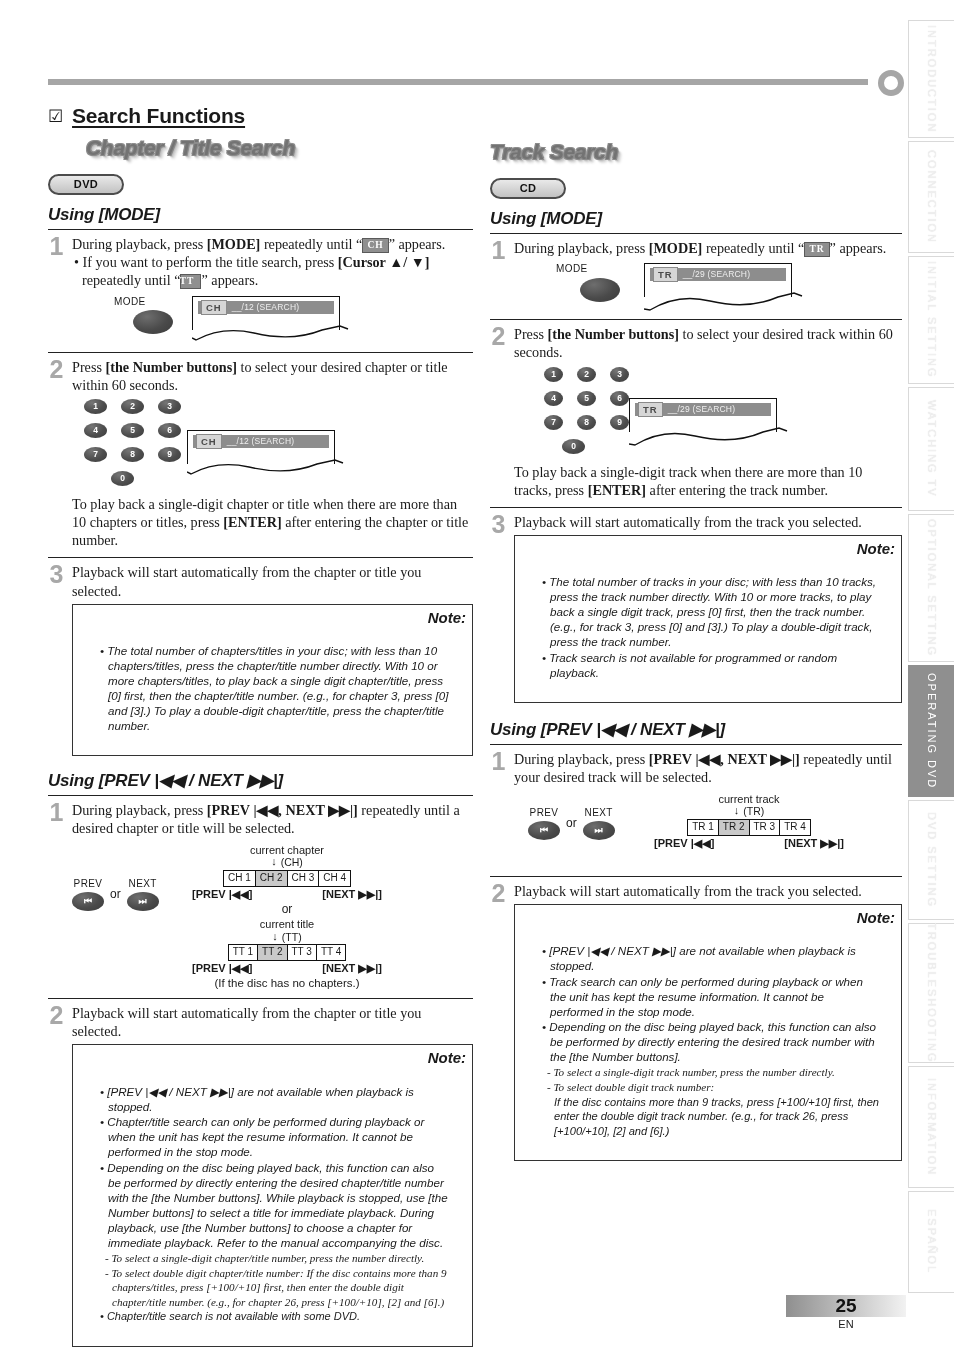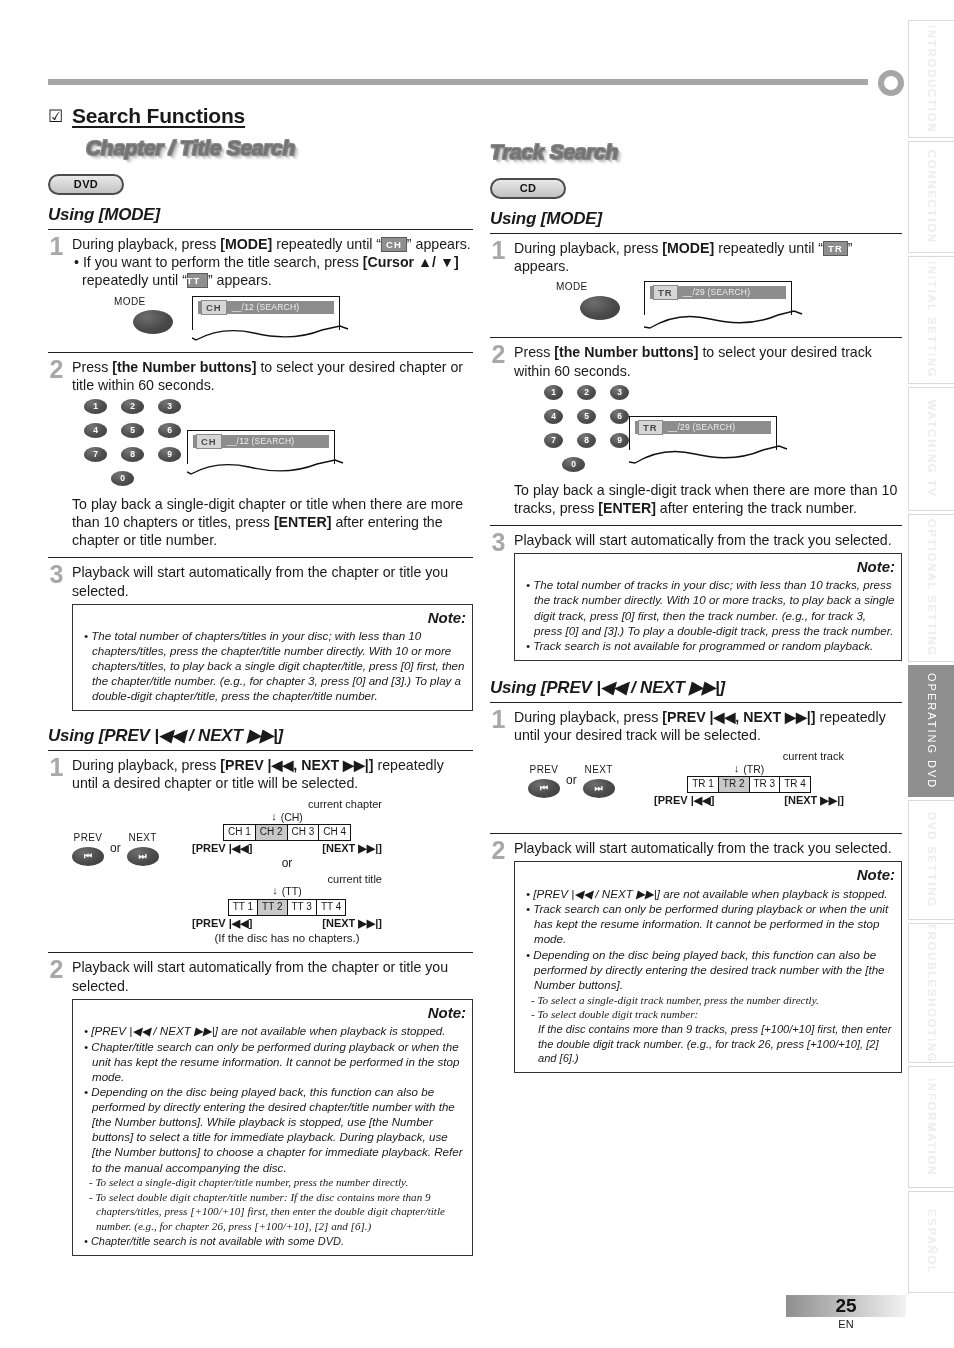--- a/index.html
+++ b/index.html
@@ -73,21 +73,21 @@
   }
 
   
   .rule { border-top:1.5px solid #222; margin-top:4px; }
   .step { display:flex; gap:7px; padding-top:5px; }
   .step-num {
     font-size:25px; font-weight:bold; color:#a8a8a8;
     line-height:0.95; flex:0 0 auto; width:17px; text-align:center;
   }
   .step-body { flex:1 1 auto; font-size:14.2px; line-height:1.28; }
-  .step-body p { margin:0; }
+  .step-body p { margin:0;font-family:Liberation Serif, serif; }
   .sub-bullet { margin-top:1px; text-indent:-8px; padding-left:10px; }
   .spaced { margin-top:11px; }
 
   b, .b { font-weight:bold; }
 
   
   .chip {
     display:inline-block;
     background:#8f8f8f; color:#ffffff;
     border:1px solid #5a5a5a;
@@ -136,32 +136,32 @@
   
   .note {
     border:1.5px solid #333;
     padding:3px 6px 6px 6px;
     margin-top:4px;
   }
   .note h4 {
     margin:0 0 1px 0;
     font-size:15px; font-style:italic; font-weight:bold;text-align:right;
   }
-  .note ul { list-style:none; margin:0; padding:0; }
+  .note ul { list-style:none; margin:16px; padding:0; }
   .note li {
     font-size:11.6px; font-style:italic; line-height:1.3;
     text-indent:-8px; padding-left:13px; margin-bottom:0.5px;
   }
   .note li.dash { text-indent:-7px; padding-left:17px; font-size:11.1px;font-family:Liberation Serif, serif; }
   .note li.cont { text-indent:0; padding-left:17px; font-size:11.1px; }
   .note li.small { font-size:11px; }
 
   
   .chain { width:190px; }
-  .chain .cap { text-align:right; font-size:11px; line-height:1.15; }
+  .chain .cap { text-align:center; font-size:11px; line-height:1.15; }
   .chain .cap2 { display:flex; justify-content:center; align-items:flex-start; gap:4px; font-size:10.5px; }
   .arrow-dn { font-size:11px; line-height:1; }
   .chain table { border-collapse:collapse; margin:0 auto; }
   .chain td {
     border:1.2px solid #111; font-size:10px; text-align:right;
     padding:0 4px; height:16px; min-width:27px;
   }
   .chain td.cur { background:#c9c9c9; font-weight:normal; }
   .chain td.pad { border:none; min-width:10px; }
   .chain .ends {

